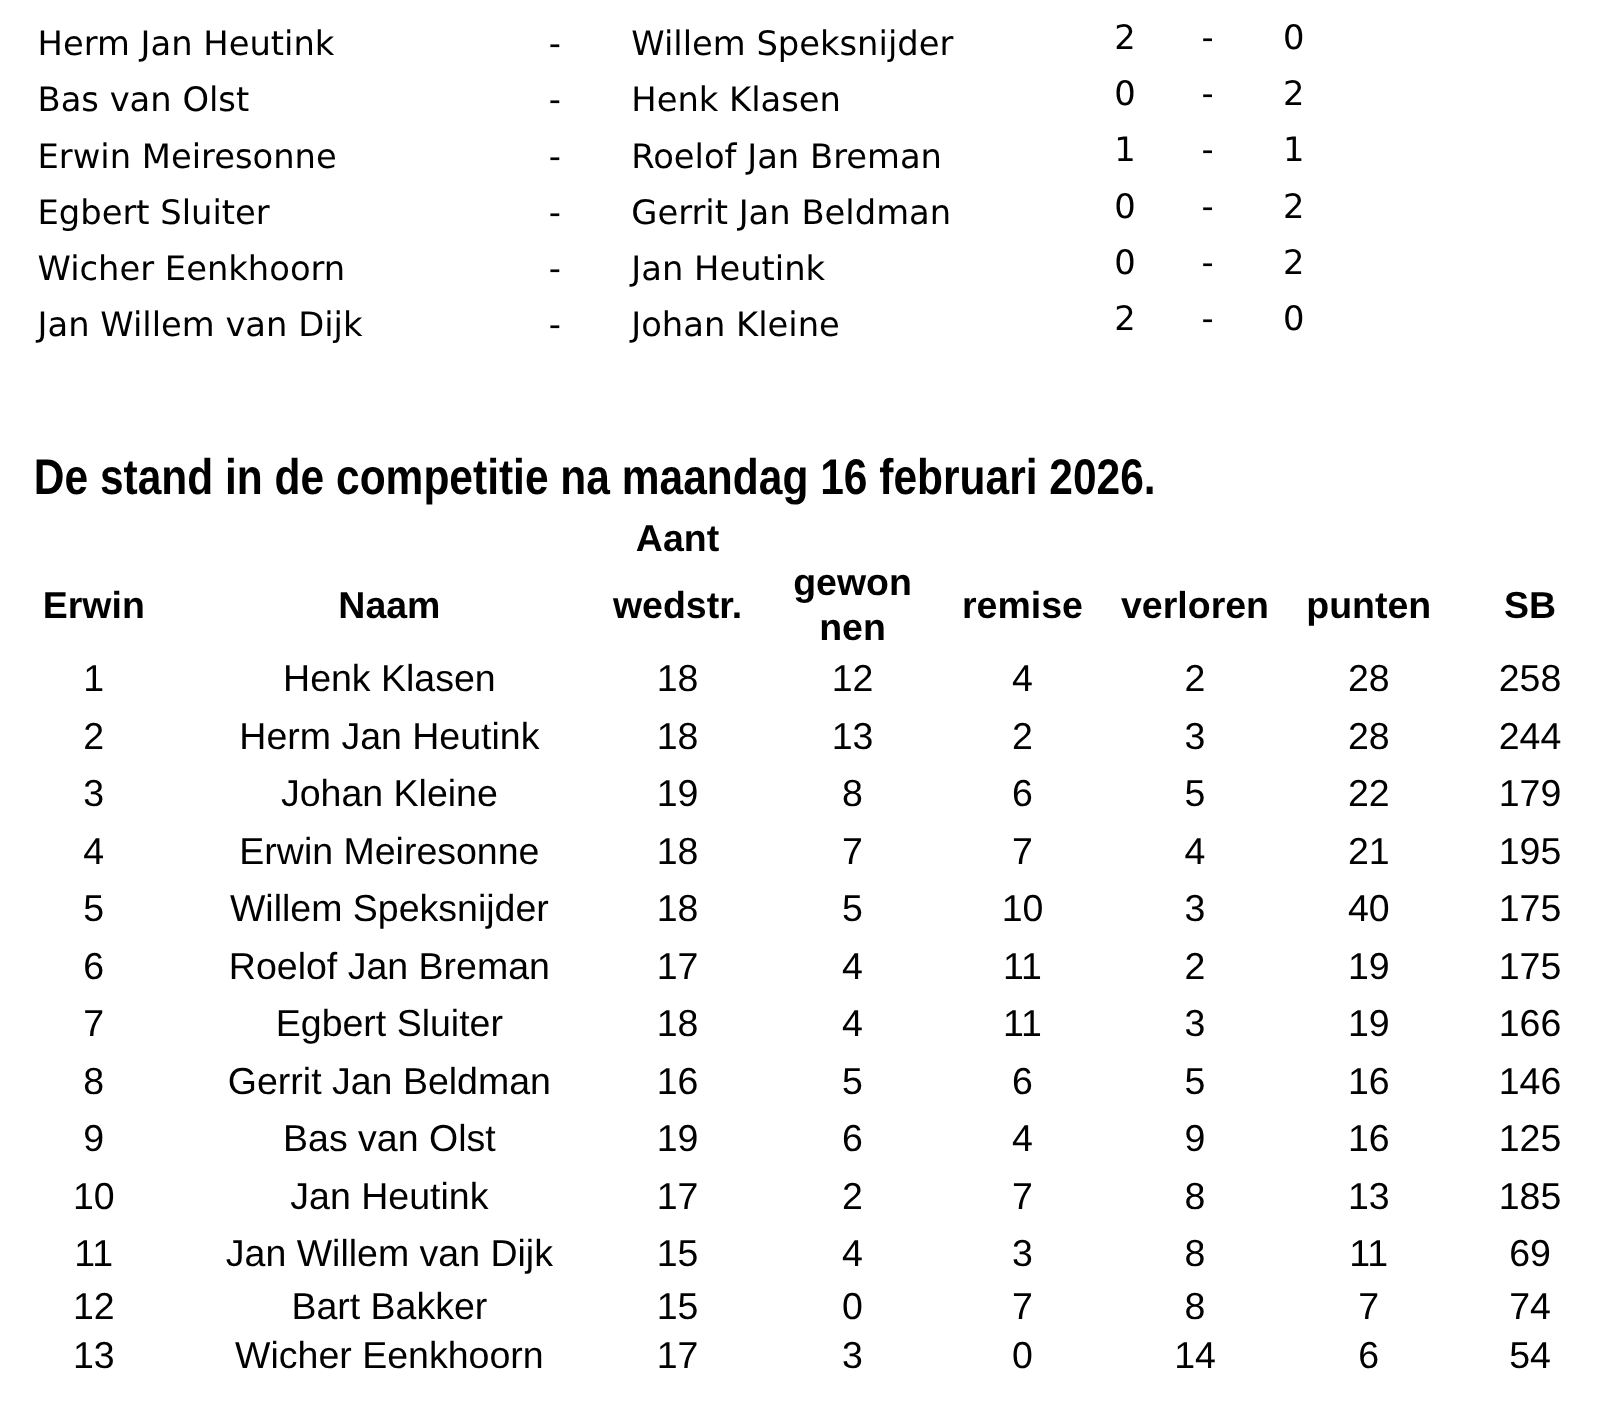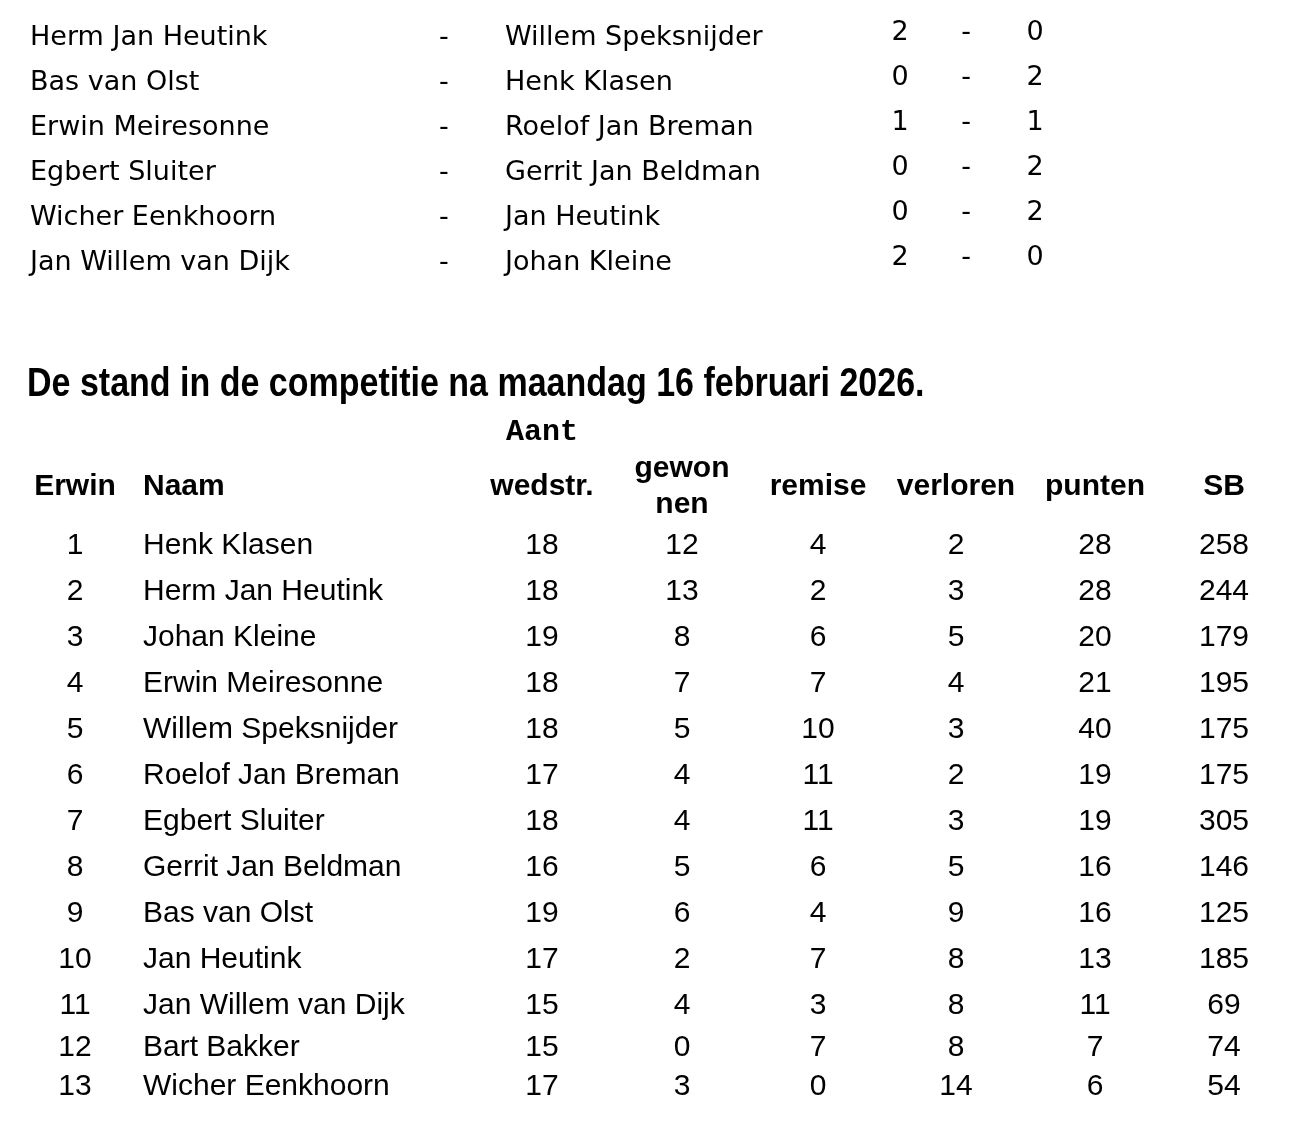--- a/index.html
+++ b/index.html
@@ -64,27 +64,26 @@
   table.standings col.w-verloren { width: 160px; }
   table.standings col.w-punten   { width: 118px; }
   table.standings col.w-sb       { width: 140px; }
 
   table.standings th, table.standings td {
     padding: 0;
     vertical-align: middle;
     font-weight: normal;
   }
   .c { text-align: center; }
-  .l { text-align: left; padding-left: 13px !important; }
+  .l { text-align: center; padding-left: 13px !important; }
 
   tr.aant-row td {
     height: 44px;
     font-weight: bold;
     vertical-align: bottom;
-    font-family: Liberation Mono, monospace;
   }
   tr.header-row th {
     height: 72px;
     font-weight: bold;
   }
   .wrap { white-space: pre-line; line-height: 36px; text-align: center; }
 
   tbody tr.standing-row td { height: 46px; }
   tbody tr.standing-row:nth-child(n+12) td { height: 39px; }
 </style>
@@ -211,21 +210,21 @@
           <td class="c">244</td>
         </tr>
 
         <tr class="standing-row">
           <td class="c">3</td>
           <td class="l">Johan Kleine</td>
           <td class="c">19</td>
           <td class="c">8</td>
           <td class="c">6</td>
           <td class="c">5</td>
-          <td class="c">20</td>
+          <td class="c">22</td>
           <td class="c">179</td>
         </tr>
 
         <tr class="standing-row">
           <td class="c">4</td>
           <td class="l">Erwin Meiresonne</td>
           <td class="c">18</td>
           <td class="c">7</td>
           <td class="c">7</td>
           <td class="c">4</td>
@@ -256,21 +255,21 @@
         </tr>
 
         <tr class="standing-row">
           <td class="c">7</td>
           <td class="l">Egbert Sluiter</td>
           <td class="c">18</td>
           <td class="c">4</td>
           <td class="c">11</td>
           <td class="c">3</td>
           <td class="c">19</td>
-          <td class="c">305</td>
+          <td class="c">166</td>
         </tr>
 
         <tr class="standing-row">
           <td class="c">8</td>
           <td class="l">Gerrit Jan Beldman</td>
           <td class="c">16</td>
           <td class="c">5</td>
           <td class="c">6</td>
           <td class="c">5</td>
           <td class="c">16</td>

